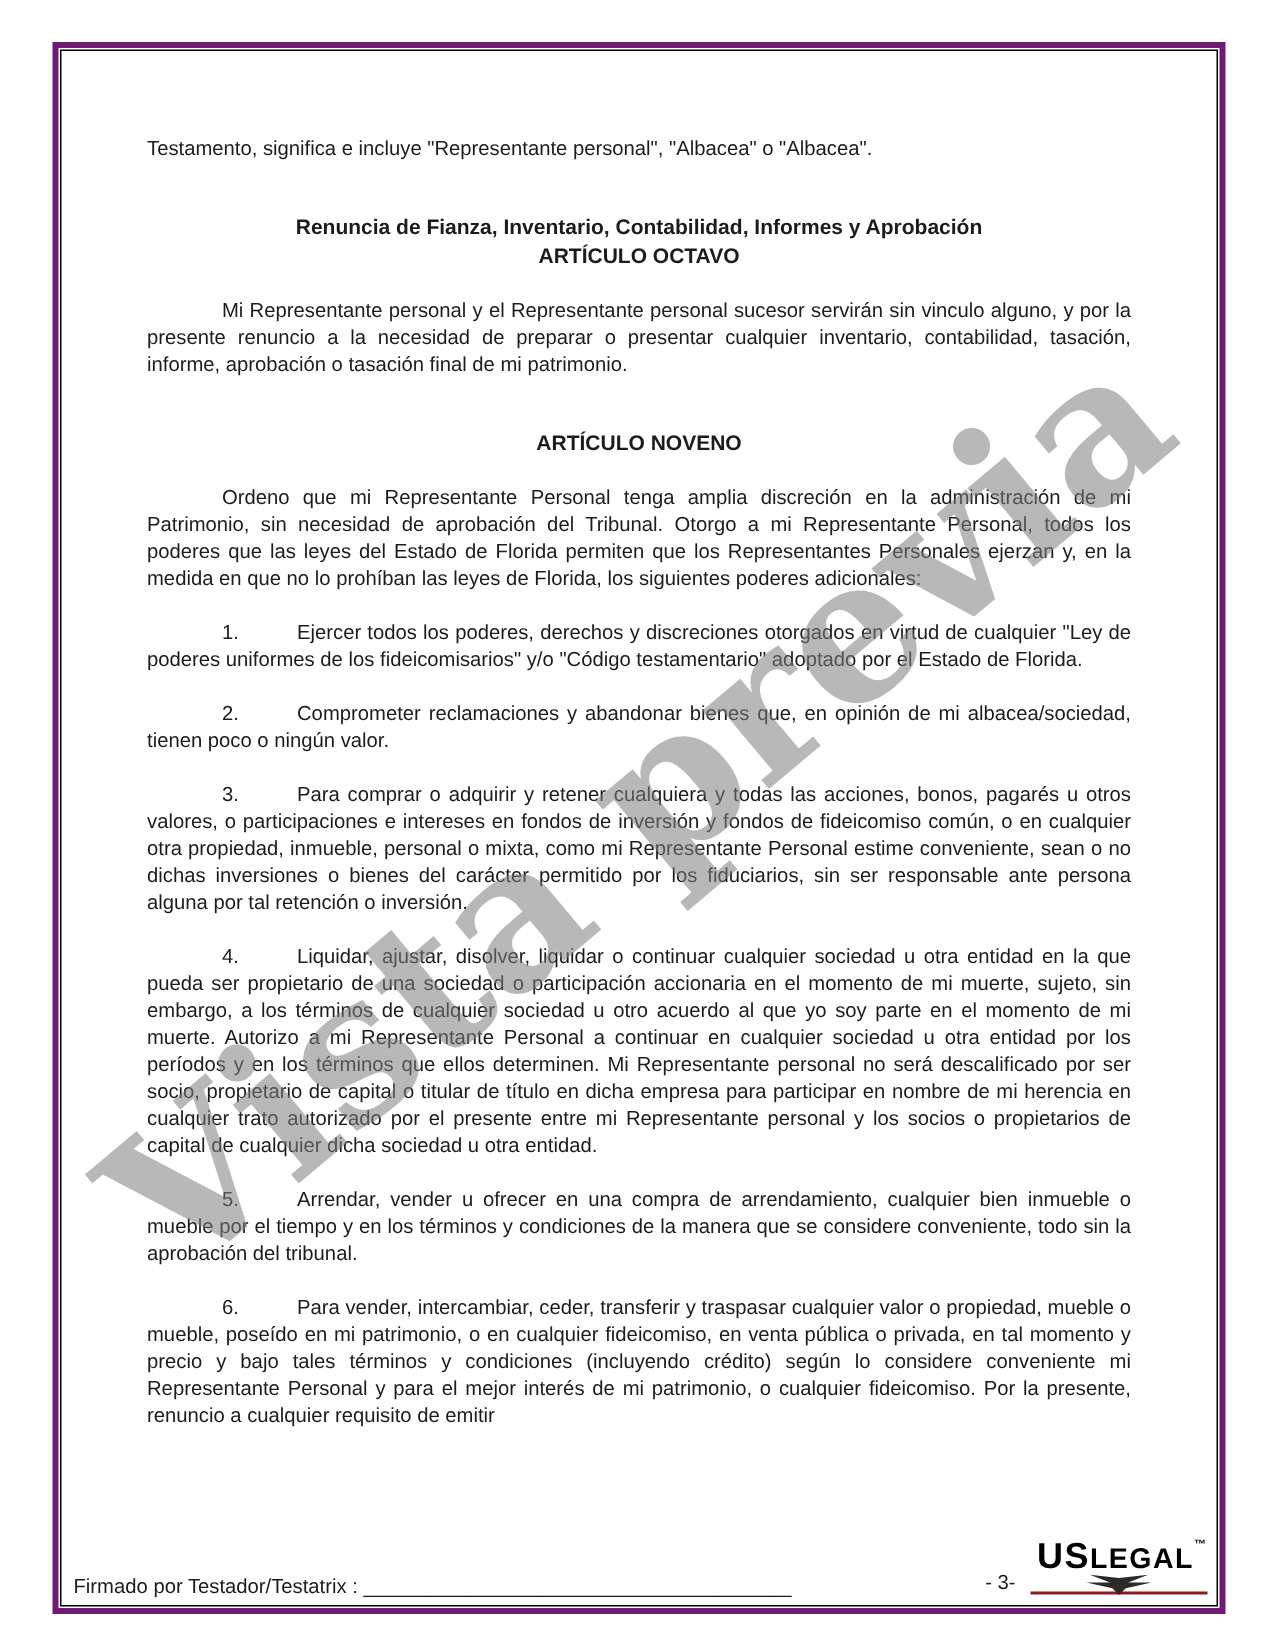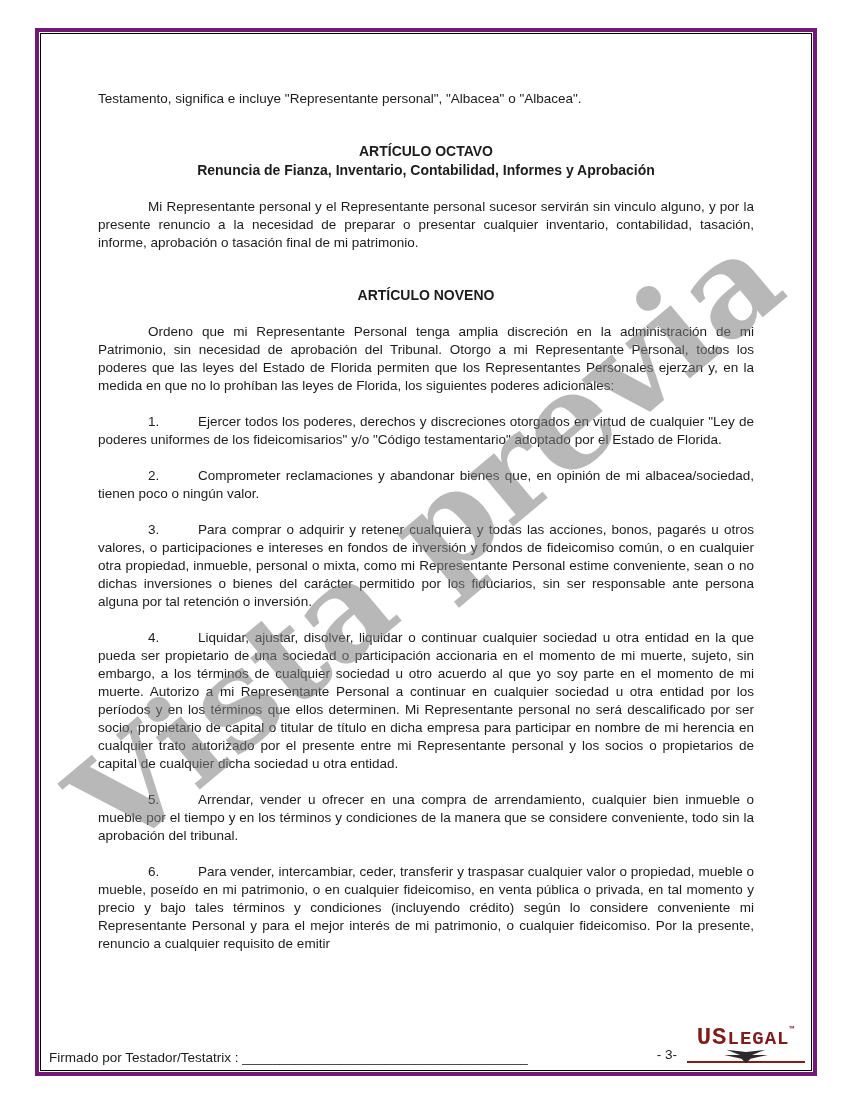--- a/index.html
+++ b/index.html
@@ -29,23 +29,23 @@
     text-align: center; font-weight: bold; margin: 34px 0 18px 0;
     font-size: 14px; line-height: 19px; text-indent: 0;
   }
   .footer {
     position: absolute; left: 8px; right: 6px; bottom: 5px;
     display: flex; align-items: flex-end; font-size: 13.5px; white-space: nowrap;
   }
   .sig { flex: 1; overflow: hidden; }
   .pagenum { margin: 0 10px 3px 0; }
   .logo {
-    color: #7f1d1d;
-    font-family: Liberation Mono, monospace;
-    font-weight: bold; line-height: 1; text-align: center; display: inline-block;
+    color: #000000;
+    font-family: Liberation Sans, sans-serif;
+    font-weight: bold; line-height: 1; text-align: right; display: inline-block;
     min-width: 118px;
   }
   .logo-text { display: block; letter-spacing: 1px; }
   .logo-us { font-size: 24px; }
   .logo-legal { font-size: 19px; }
   .logo-tm { font-size: 8px; vertical-align: top; }
   .logo-under { display: block; position: relative; height: 15px; }
   .logo-under .rule {
     position: absolute; left: 0; right: 0; bottom: 2px; height: 2px; background: #8b1c1c;
   }
@@ -67,22 +67,22 @@
 <body>
 
 <div class="frame-outer">
   <div class="frame-inner">
 
     <div class="content">
 
       <p class="para">Testamento, significa e incluye "Representante personal", "Albacea" o "Albacea".</p>
 
       <div class="heading">
+        <div>Renuncia de Fianza, Inventario, Contabilidad, Informes y Aprobación</div>
         <div>ARTÍCULO OCTAVO</div>
-        <div>Renuncia de Fianza, Inventario, Contabilidad, Informes y Aprobación</div>
       </div>
 
       <p class="para indent">Mi Representante personal y el Representante personal sucesor servirán sin vinculo alguno, y por la presente renuncio a la necesidad de preparar o presentar cualquier inventario, contabilidad, tasación, informe, aprobación o tasación final de mi patrimonio.</p>
 
       <div class="heading">
         <div>ARTÍCULO NOVENO</div>
       </div>
 
       <p class="para indent">Ordeno que mi Representante Personal tenga amplia discreción en la administración de mi Patrimonio, sin necesidad de aprobación del Tribunal. Otorgo a mi Representante Personal, todos los poderes que las leyes del Estado de Florida permiten que los Representantes Personales ejerzan y, en la medida en que no lo prohíban las leyes de Florida, los siguientes poderes adicionales:</p>
 

